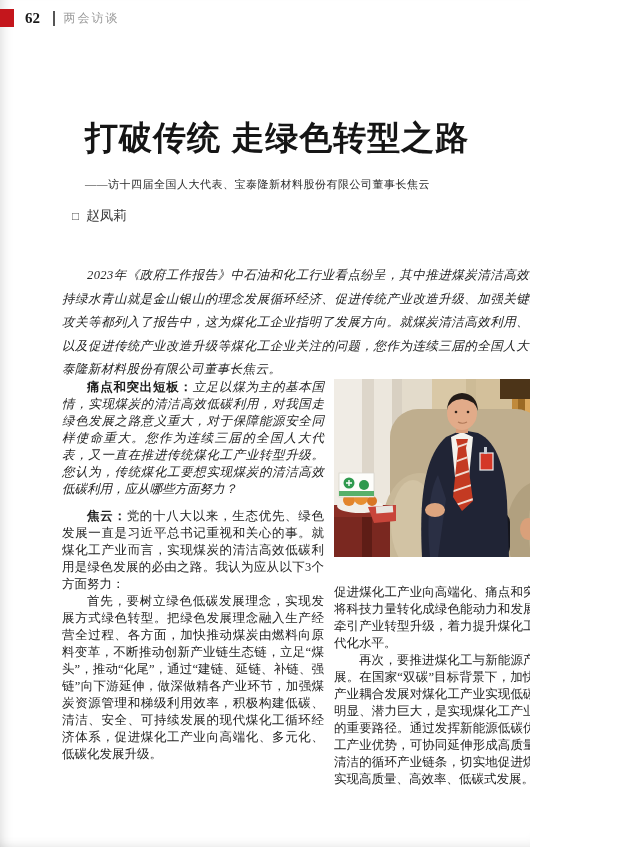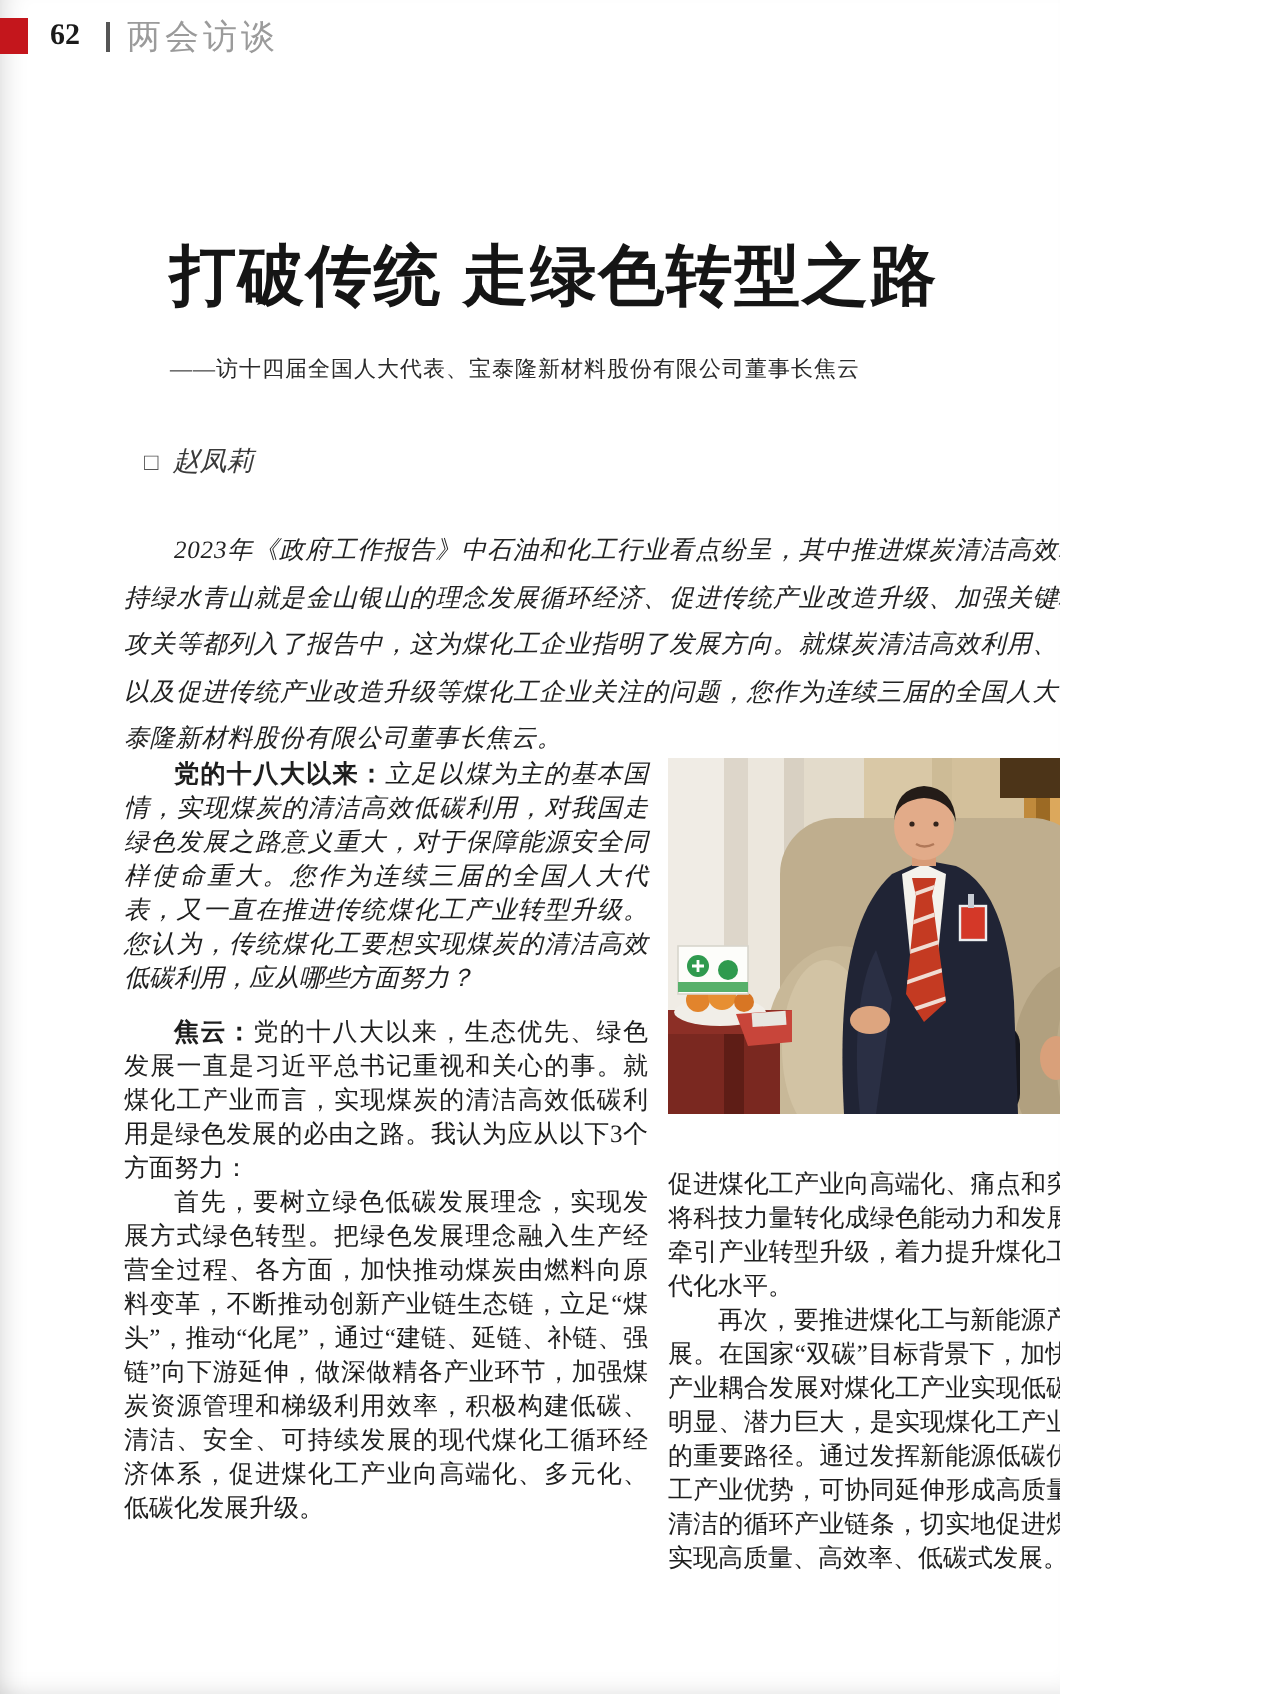--- a/index.html
+++ b/index.html
@@ -9,33 +9,33 @@
     position: relative; width: 530px; height: 847px;
     background: #ffffff; overflow: hidden;
     box-shadow: inset 12px 0 14px -12px rgba(0,0,0,0.18), inset 0 -10px 12px -10px rgba(0,0,0,0.12);
   }
 
   
   .running-head { position: absolute; top: 8px; left: 0; height: 20px; display: flex; align-items: center; }
   .folio-block { width: 14px; height: 18px; background: #c4161c; }
   .folio-num { font-family: "Liberation Serif", serif; font-weight: bold; font-size: 15px; color: #1a1a1a; margin-left: 11px; }
   .head-divider { width: 1.5px; height: 15px; background: #555; margin-left: 13px; }
-  .section-name { font-size: 17px; color: #9b9b9b; margin-left: 9px; letter-spacing: 2px; }
+  .section-name { font-size: 12px; color: #9b9b9b; margin-left: 9px; letter-spacing: 2px; }
 
   
   .article-title {
     position: absolute; top: 116px; left: 85px; width: 500px;
     font-family: Liberation Sans, sans-serif; font-weight: bold;
     font-size: 33px; color: #151515; letter-spacing: 1px; white-space: nowrap;
   }
   .article-subtitle {
     position: absolute; top: 177px; left: 85px; width: 500px;
     font-size: 11px; color: #2a2a2a; letter-spacing: 0.5px; white-space: nowrap;
   }
-  .byline { position: absolute; top: 222px; left: 72px; font-size: 13.5px; color: #3a3a3a; font-style: italic; }
+  .byline { position: absolute; top: 207px; left: 72px; font-size: 13.5px; color: #3a3a3a; }
   .byline .box-glyph { font-size: 12px; color: #555; margin-right: 7px; }
 
   
   .intro {
     position: absolute; top: 264px; left: 62px; width: 519px;
     font-size: 12.5px; line-height: 23.5px; color: #222;
     font-style: italic; text-align: justify; text-indent: 2em;
     letter-spacing: 0.4px;
   }
 
@@ -77,21 +77,21 @@
   <div class="article-subtitle">——访十四届全国人大代表、宝泰隆新材料股份有限公司董事长焦云</div>
   <div class="byline">
     <span class="box-glyph">□</span><span>赵凤莉</span>
   </div>
 
   <p class="intro">2023年《政府工作报告》中石油和化工行业看点纷呈，其中推进煤炭清洁高效利用、坚持绿水青山就是金山银山的理念发展循环经济、促进传统产业改造升级、加强关键核心技术攻关等都列入了报告中，这为煤化工企业指明了发展方向。就煤炭清洁高效利用、循环经济以及促进传统产业改造升级等煤化工企业关注的问题，您作为连续三届的全国人大代表、宝泰隆新材料股份有限公司董事长焦云。</p>
 
   <div class="columns">
 
     <div class="col-left">
-      <p class="body-par question"><span class="lead-bold">党的十八大以来：</span><span>立足以煤为主的基本国情，实现煤炭的清洁高效低碳利用，对我国走绿色发展之路意义重大，对于保障能源安全同样使命重大。您作为连续三届的全国人大代表，又一直在推进传统煤化工产业转型升级。您认为，传统煤化工要想实现煤炭的清洁高效低碳利用，应从哪些方面努力？</span></p>
+      <p class="body-par question"><span class="lead-bold">痛点和突出短板：</span><span>立足以煤为主的基本国情，实现煤炭的清洁高效低碳利用，对我国走绿色发展之路意义重大，对于保障能源安全同样使命重大。您作为连续三届的全国人大代表，又一直在推进传统煤化工产业转型升级。您认为，传统煤化工要想实现煤炭的清洁高效低碳利用，应从哪些方面努力？</span></p>
       <p class="body-par gap-above"><span class="lead-bold">焦云：</span><span>党的十八大以来，生态优先、绿色发展一直是习近平总书记重视和关心的事。就煤化工产业而言，实现煤炭的清洁高效低碳利用是绿色发展的必由之路。我认为应从以下3个方面努力：</span></p>
       <p class="body-par">首先，要树立绿色低碳发展理念，实现发展方式绿色转型。把绿色发展理念融入生产经营全过程、各方面，加快推动煤炭由燃料向原料变革，不断推动创新产业链生态链，立足“煤头”，推动“化尾”，通过“建链、延链、补链、强链”向下游延伸，做深做精各产业环节，加强煤炭资源管理和梯级利用效率，积极构建低碳、清洁、安全、可持续发展的现代煤化工循环经济体系，促进煤化工产业向高端化、多元化、低碳化发展升级。</p>
     </div>
 
     <div class="col-right">
 
       <div class="photo-frame">
         <svg width="252" height="178" viewBox="0 0 252 178" xmlns="http://www.w3.org/2000/svg">
 
           <g>

